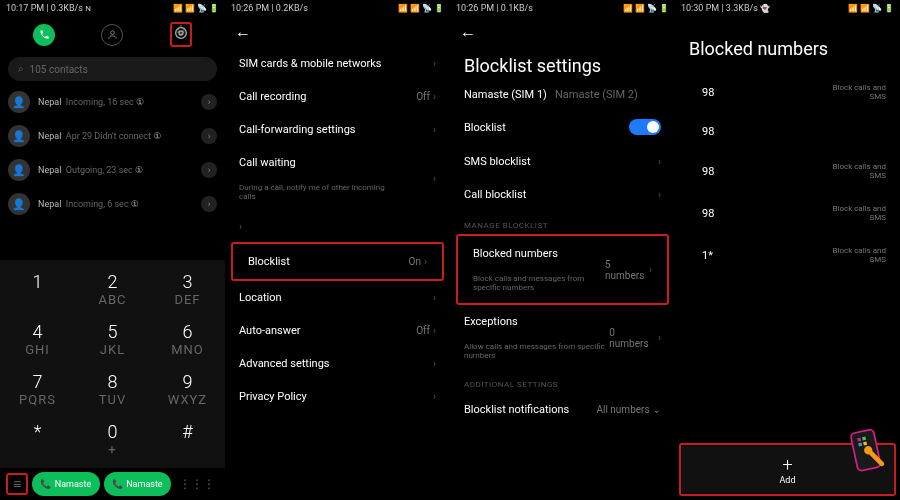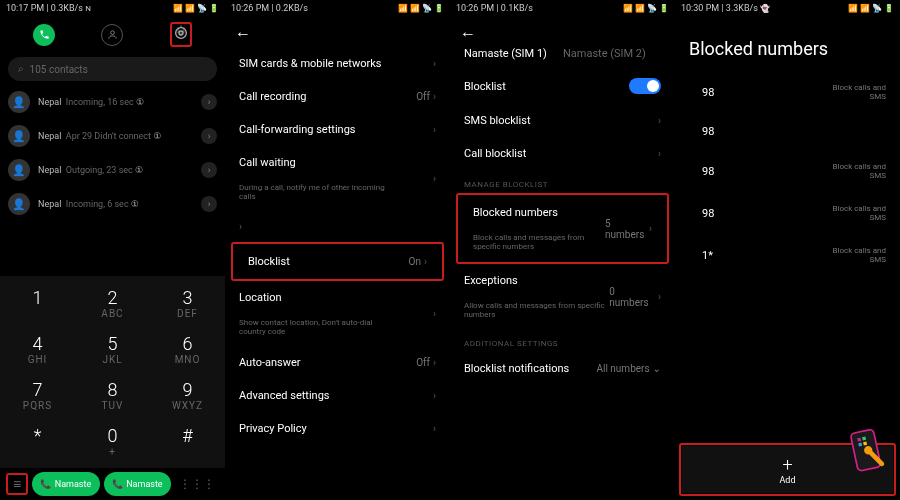--- a/index.html
+++ b/index.html
@@ -18,36 +18,36 @@
   .search { margin: 4px 8px; background: #1a1a1a; border-radius: 16px; padding: 6px 10px; color: #666; display: flex; align-items: center; gap: 6px; font-size: 10px; }
   .calllog { flex: 0 0 auto; }
   .logrow { display: flex; align-items: center; padding: 6px 8px; gap: 8px; }
   .avatar { width: 22px; height: 22px; border-radius: 50%; background: #333; display: flex; align-items: center; justify-content: center; font-size: 11px; color: #aaa; }
   .logtext { flex: 1; font-size: 9px; color: #bbb; }
   .chev { width: 16px; height: 16px; border-radius: 50%; background: #222; display: flex; align-items: center; justify-content: center; font-size: 9px; color: #888; }
   .dialpad { background: #111; padding: 4px 0; margin-top: auto; }
   .dprow { display: flex; }
   .key { flex: 1; text-align: center; padding: 7px 0; }
   .key .num { font-size: 18px; color: #fff; font-weight: 300; }
-  .key .sub { font-size: 10px; color: #666; letter-spacing: 1px; }
+  .key .sub { font-size: 13px; color: #666; letter-spacing: 1px; }
   .bottom { display: flex; align-items: center; gap: 4px; padding: 4px 6px; }
   .callbtn { flex: 1; background: #0dbf5b; border-radius: 16px; padding: 7px 4px; text-align: center; font-size: 9px; display: flex; align-items: center; justify-content: center; gap: 3px; }
   .gridicon { color: #666; padding: 0 4px; font-size: 12px; }
   .menuicon { color: #666; padding: 0 4px; font-size: 14px; }
 
   
   .header { padding: 6px 10px; }
   .back { font-size: 16px; color: #fff; }
   .title { font-size: 18px; font-weight: 400; padding: 8px 14px 12px; }
   .row { padding: 10px 14px; display: flex; justify-content: space-between; align-items: center; }
   .row .lbl { font-size: 11px; }
   .row .val { font-size: 10px; color: #777; display: flex; align-items: center; gap: 3px; }
   .row .desc { font-size: 8px; color: #666; margin-top: 14px; max-width: 150px; }
   .secthdr { font-size: 8px; color: #555; padding: 10px 14px 4px; letter-spacing: 0.5px; }
-  .simtabs { display: flex; gap: 16px; padding: 0 14px 8px; font-size: 11px; }
+  .simtabs { display: flex; gap: 8px; padding: 0 14px 8px; font-size: 11px; }
   .simtab { color: #666; }
   .simtab.active { color: #fff; }
   .toggle { width: 32px; height: 16px; border-radius: 8px; background: #1e7aff; position: relative; }
   .toggle::after { content: ''; width: 12px; height: 12px; border-radius: 50%; background: #fff; position: absolute; right: 2px; top: 2px; }
   .chevr { color: #555; font-size: 10px; }
 
   
   .brow { display: flex; justify-content: space-between; align-items: center; padding: 12px 14px; }
   .bnum { font-size: 11px; margin-left: 13px; }
   .bdesc { font-size: 8px; color: #777; text-align: right; max-width: 70px; }
@@ -232,21 +232,20 @@
         <div class="row">
      <div>
             <div class="lbl">Blocklist</div>
           </div>
      <span class="val">On <span class="chevr">›</span></span>
    </div>
       </div>
       <div class="row">
      <div>
           <div class="lbl">Location</div>
-          <div class="desc">Show contact location, Don't auto-dial country code</div>
         </div>
      <span class="val">
           <span class="chevr">›</span>
         </span>
    </div>
       <div class="row">
      <div>
           <div class="lbl">Auto-answer</div>
         </div>
      <span class="val">Off <span class="chevr">›</span></span>
@@ -274,20 +273,21 @@
   <div class="statusbar">
     <span><span>10:26 PM</span> | <span>0.1KB/s</span></span>
     <span class="right">
         <span class="sicon">📶</span>
         <span class="sicon">📶</span>
         <span class="sicon">📡</span>
         <span class="sicon">🔋</span>
       </span>
   </div>
   <div class="header"><span class="back">←</span></div>
+  <div class="title">Blocklist settings</div>
   <div class="simtabs">
     <span class="simtab active">Namaste (SIM 1)</span>
     <span class="simtab">Namaste (SIM 2)</span>
   </div>
   <div id="s3list">
       <div class="row">
       <span class="lbl">Blocklist</span>
       <span class="toggle"></span>
     </div>
       <div class="row">

